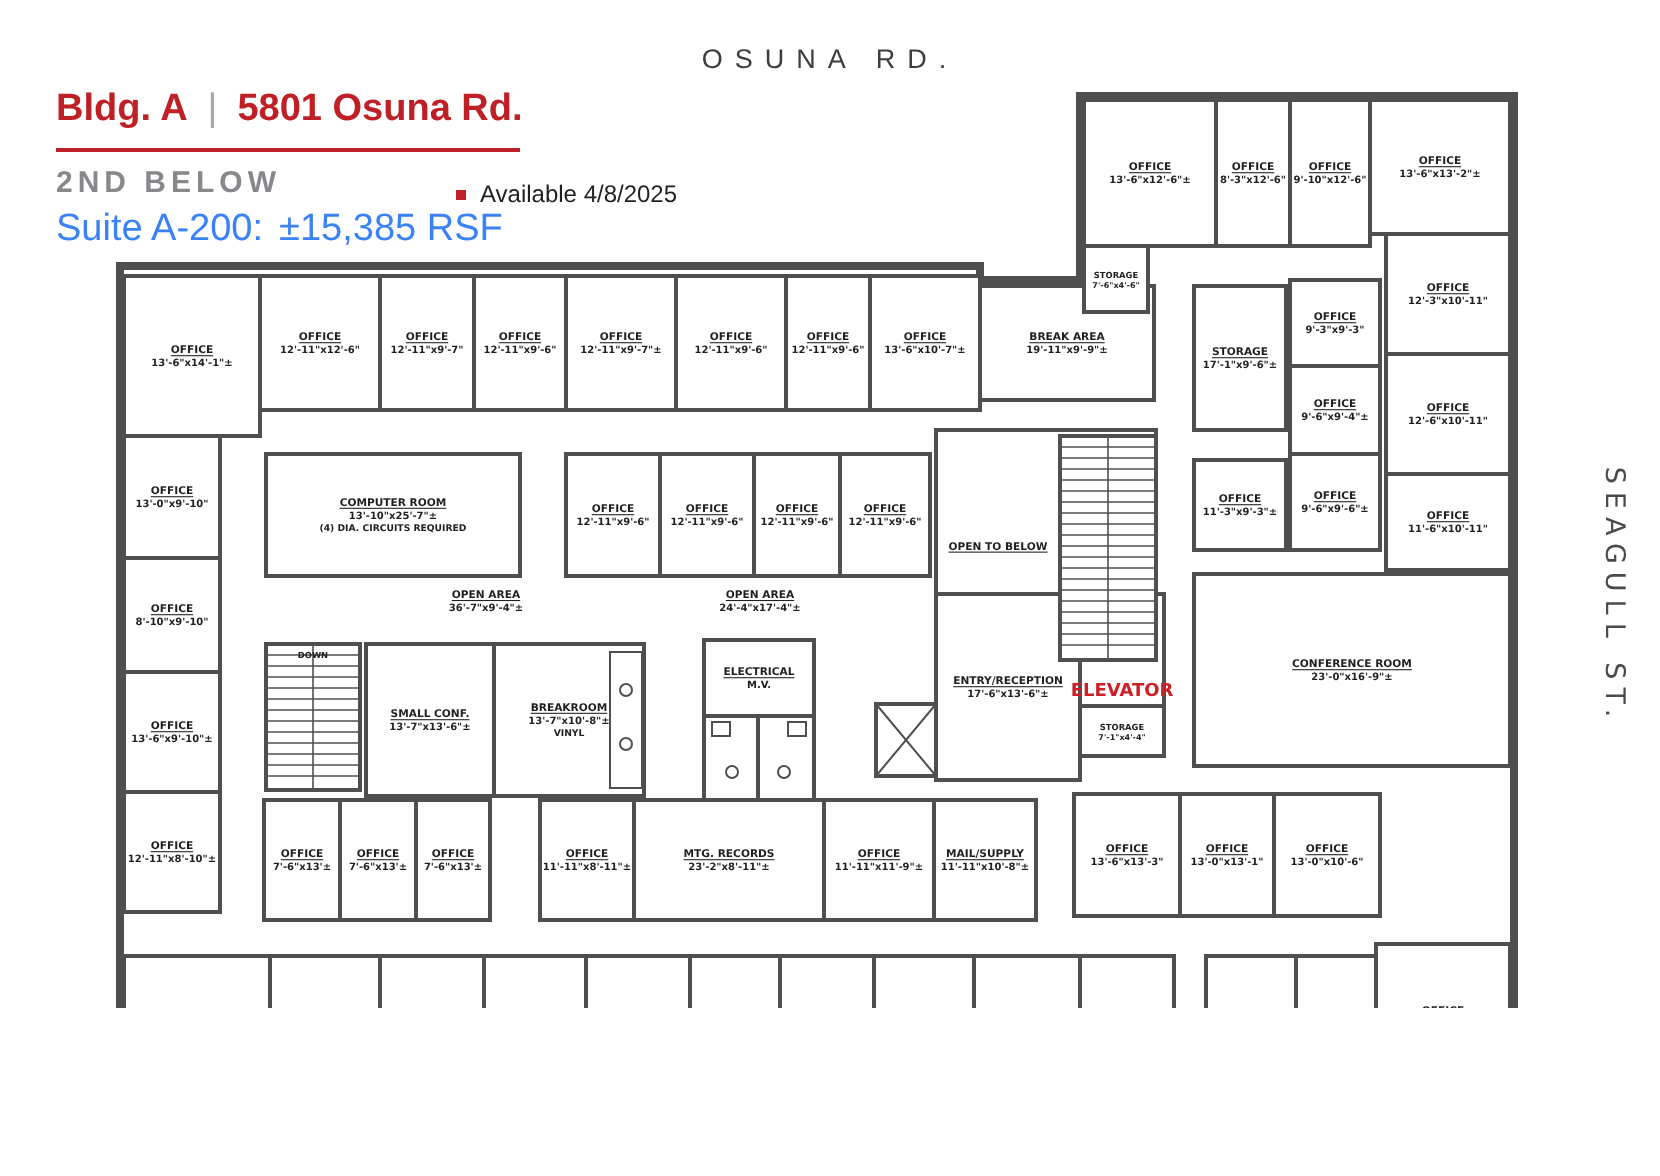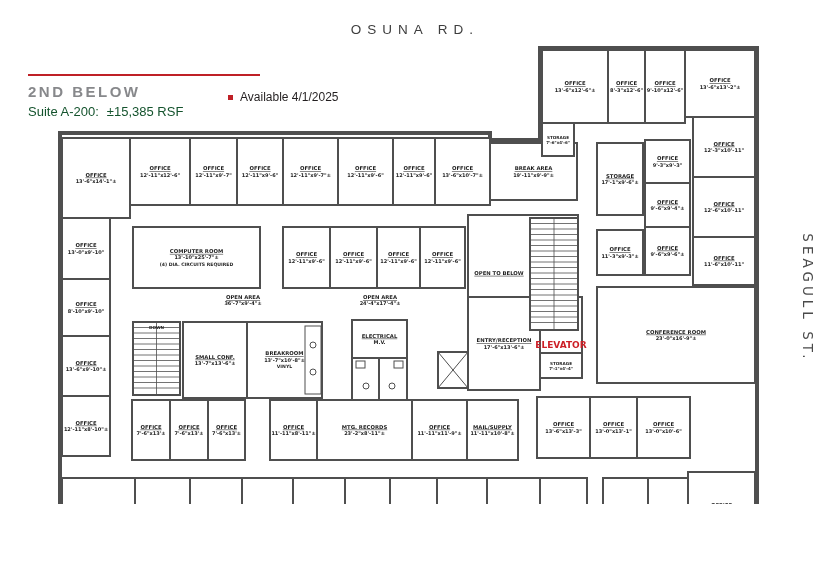--- a/index.html
+++ b/index.html
@@ -5,46 +5,49 @@
   html,body{margin:0;padding:0;background:#fff;}
   .page{position:relative;width:830px;height:504px;background:#ffffff;
         font-family:"Liberation Sans",sans-serif;overflow:hidden;}
   .street-top{position:absolute;top:22px;left:0;width:830px;text-align:center;
         font-size:13.5px;letter-spacing:6px;color:#3d3d3d;font-weight:500;}
   .titlebar{position:absolute;left:28px;top:44px;font-size:19px;font-weight:bold;color:#bf2026;}
   .titlebar .sep{color:#a8a8aa;font-weight:400;margin:0 10px;}
   .title-rule{position:absolute;left:28px;top:74px;width:232px;height:2px;background:#bf2026;}
   .floor-label{position:absolute;left:28px;top:83px;font-size:15px;font-weight:bold;
         letter-spacing:2.5px;color:#87888b;}
-  .suite-line{position:absolute;left:28px;top:104px;font-size:13px;color:#14532d;text-align:right;}
+  .suite-line{position:absolute;left:28px;top:104px;font-size:19px;color:#3b82f6;text-align:right;}
   .suite-line .val{margin-left:8px;}
   .bullets{position:absolute;left:228px;top:89px;}
   .bullet{display:flex;align-items:flex-start;font-size:12px;color:#231f20;line-height:17px;}
   .bullet .sq{width:5px;height:5px;background:#bf2026;margin:6px 7px 0 0;flex:0 0 auto;}
   svg#plan{position:absolute;left:0;top:0;}
 </style>
 </head>
 <body>
 
 <div class="page">
 
   <div class="street-top">OSUNA RD.</div>
 
+  <div class="titlebar">
+    <span>Bldg. A</span><span class="sep">|</span><span>5801 Osuna Rd.</span>
+  </div>
   <div class="title-rule"></div>
 
   <div class="floor-label">2ND BELOW</div>
 
   <div class="suite-line">
     <span>Suite A-200:</span><span class="val">±15,385 RSF</span>
   </div>
 
   <div class="bullets">
     <div class="bullet">
       <span class="sq"></span>
-      <span>Available 4/1/2025</span>
+      <span>Available 4/8/2025</span>
     </div>
   </div>
 
   <svg id="plan" width="830" height="588" viewBox="0 0 830 588">
       <polygon points="60,133 490,133 490,140 540,140 540,48 757,48 757,545 60,545" fill="#ffffff" stroke="#4f4f4f" stroke-width="4"></polygon>
       <g>
         <rect x="62" y="138" width="68" height="80" fill="#ffffff" stroke="#4f4f4f" stroke-width="2"></rect>
         <text x="96" y="176.60000000000002" font-size="5.3" text-anchor="middle" fill="#1f1f1f" font-family="&quot;DejaVu Sans&quot;,sans-serif" font-weight="bold" text-decoration="underline">OFFICE</text>
         <text x="96" y="183.00000000000003" font-size="5" text-anchor="middle" fill="#1f1f1f" font-family="&quot;DejaVu Sans&quot;,sans-serif" font-weight="bold">13'-6"x14'-1"±</text>
       </g>

